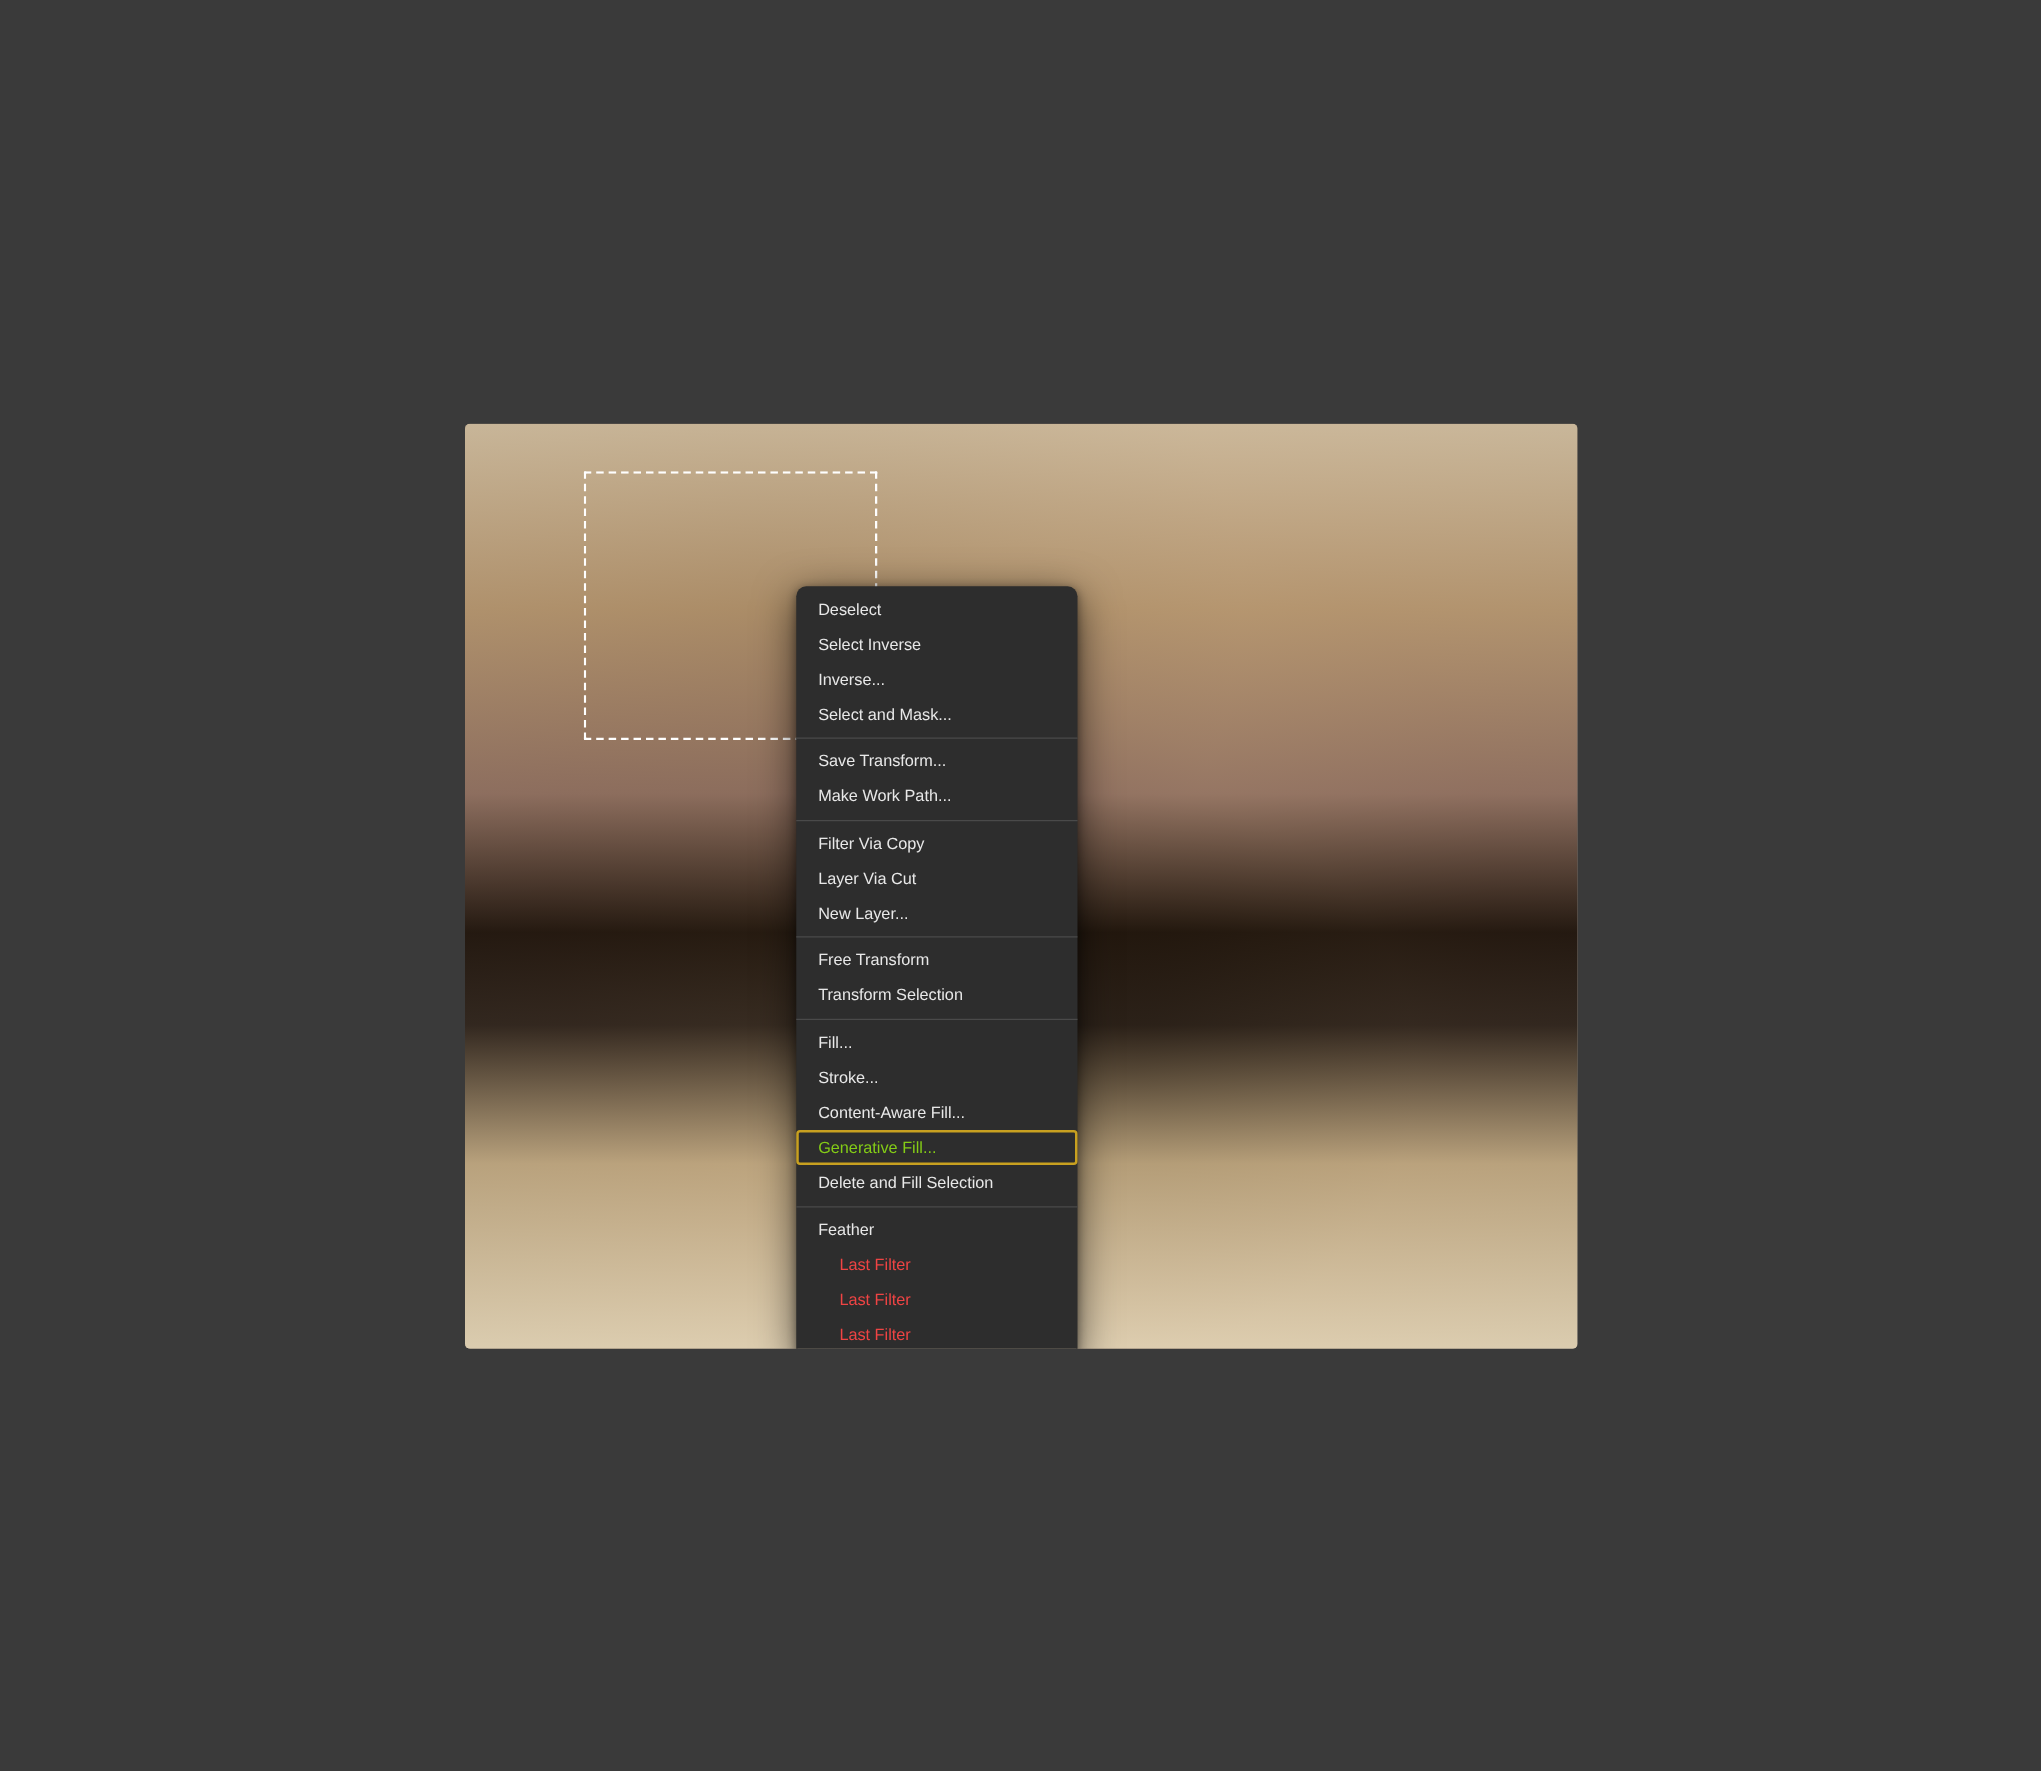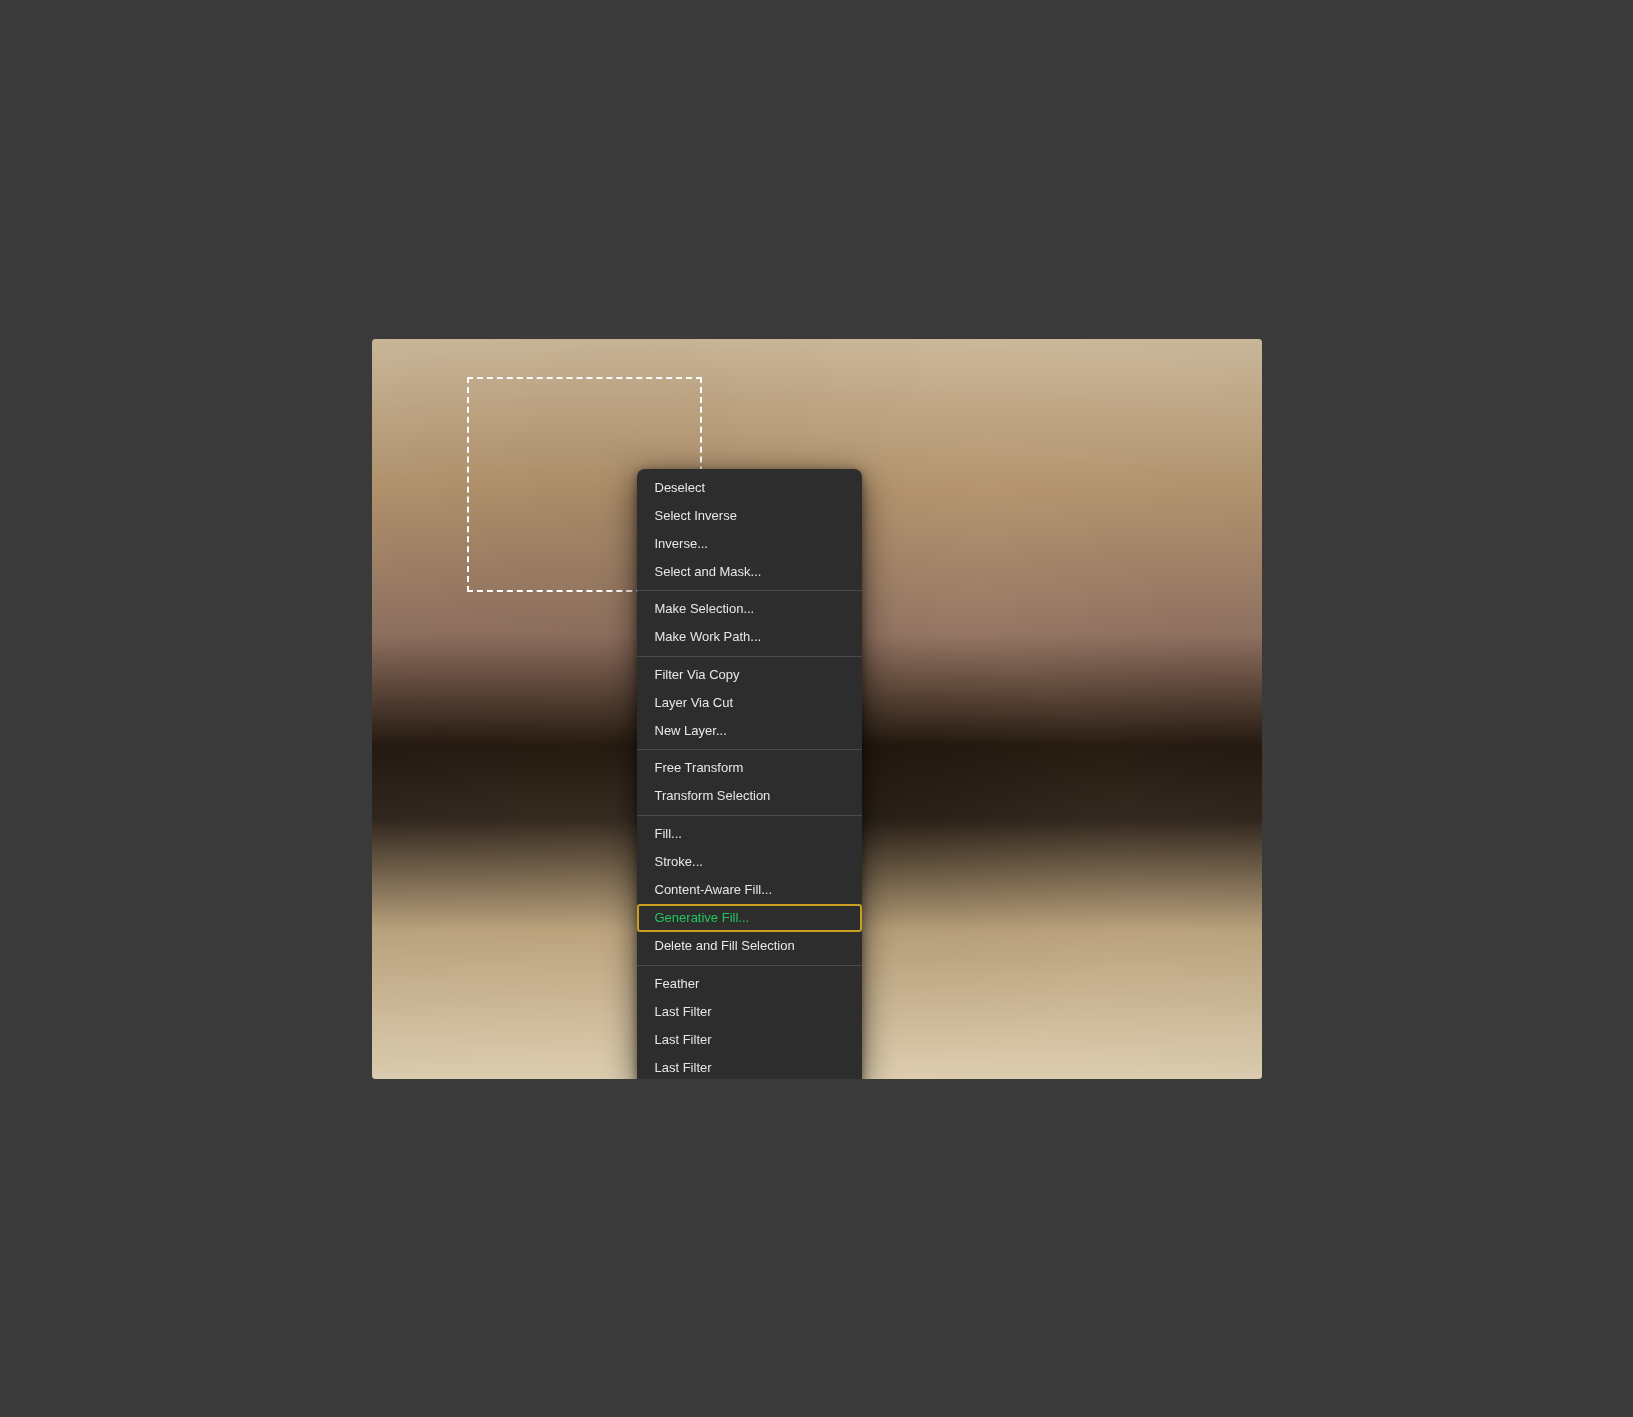--- a/index.html
+++ b/index.html
@@ -92,30 +92,31 @@
     }
 
     .menu-item {
       padding: 5px 18px;
       cursor: pointer;
       white-space: nowrap;
       line-height: 1.4;
     }
 
     .menu-item.disabled {
-      color: #e5e5e5;
+      color: #ef4444;
       cursor: default;
+      margin-left: 17px;
     }
 
     .menu-item.highlighted {
       background: transparent;
       outline: 2px solid #c8a020;
       outline-offset: -2px;
       border-radius: 3px;
-      color: #22c55e;
+      color: #84cc16;
     }
 
     .menu-separator {
       height: 1px;
       background: #4a4a4a;
       margin: 4px 0;
     }
   </style>
 </head>
 <body>
@@ -127,21 +128,21 @@
   </div>
 
   <div class="selection-rect"></div>
 
   <div class="context-menu" id="context-menu">
   <div class="menu-item">Deselect</div>
       <div class="menu-item">Select Inverse</div>
       <div class="menu-item">Inverse...</div>
       <div class="menu-item">Select and Mask...</div>
       <div class="menu-separator"></div>
-      <div class="menu-item">Make Selection...</div>
+      <div class="menu-item">Save Transform...</div>
       <div class="menu-item">Make Work Path...</div>
       <div class="menu-separator"></div>
       <div class="menu-item">Filter Via Copy</div>
       <div class="menu-item">Layer Via Cut</div>
       <div class="menu-item">New Layer...</div>
       <div class="menu-separator"></div>
       <div class="menu-item">Free Transform</div>
       <div class="menu-item">Transform Selection</div>
       <div class="menu-separator"></div>
       <div class="menu-item">Fill...</div>

